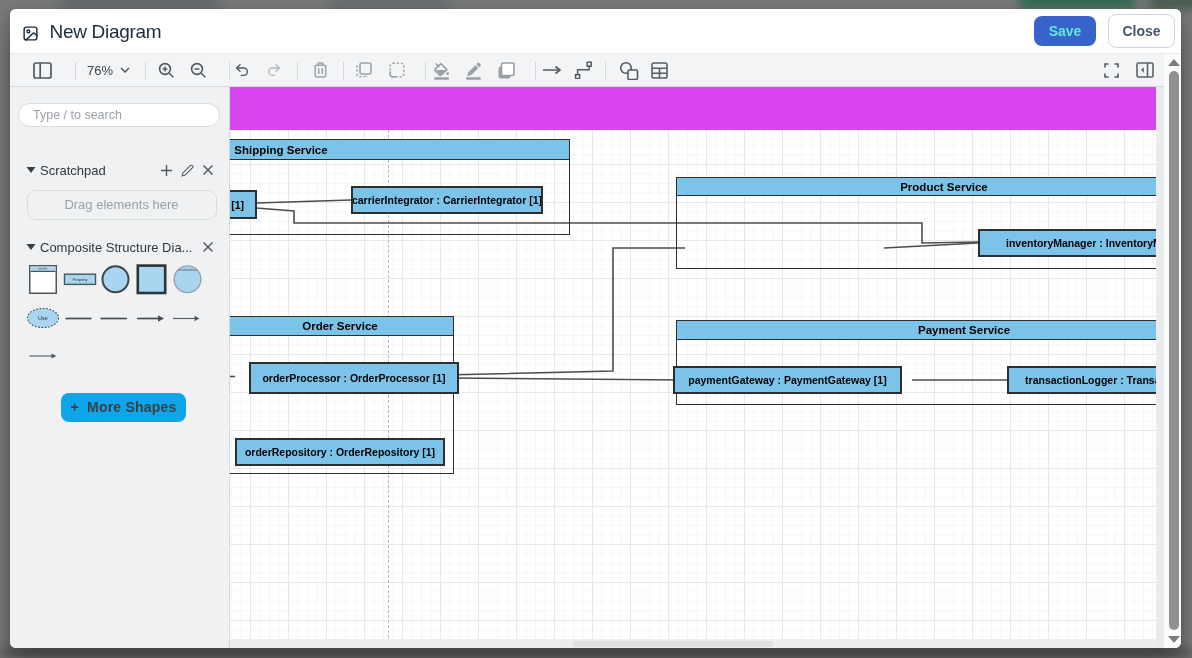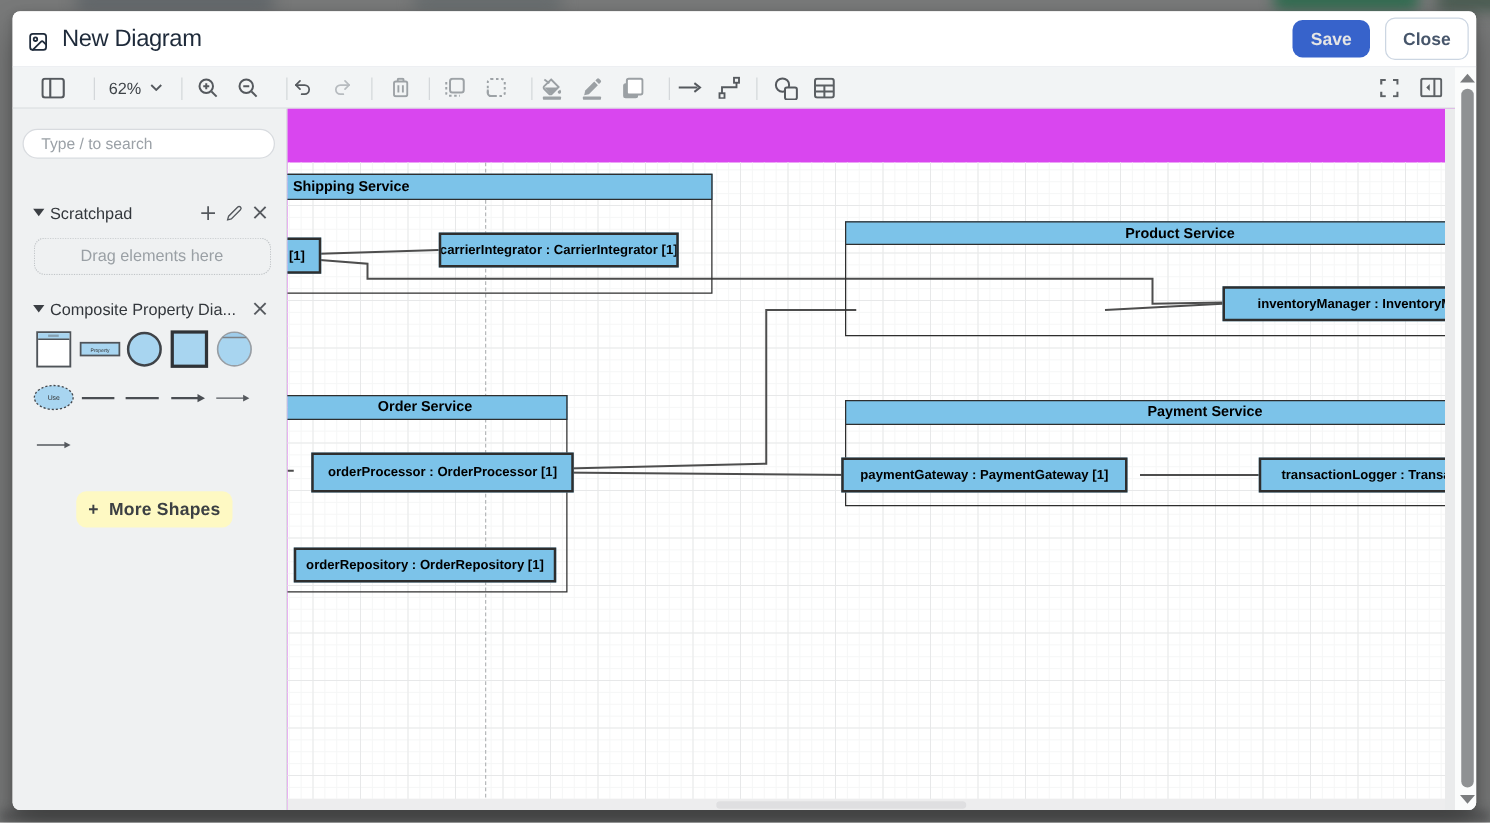--- a/index.html
+++ b/index.html
@@ -15,35 +15,35 @@
   
   .modal { left:10px; top:9px; width:1171px; height:639px; background:#fff; border-radius:6px;
            box-shadow:0 16px 26px rgba(0,0,0,.30), 0 2px 8px rgba(0,0,0,.16); overflow:hidden; }
   
   .titlebar { left:0; top:0; width:1171px; height:44.5px; background:#fff; border-bottom:1px solid #e7eaee; }
   .title-ic { left:12px; top:15.5px; width:17px; height:17px; }
   .title-tx { left:39.5px; top:11.5px; font-size:19px; font-weight:normal; color:#1e2a3a; letter-spacing:-0.3px;}
   .btn { display:flex; align-items:center; justify-content:center; font-size:14px; border-radius:8px; }
   .btn-ai { left:866px; top:6.5px; width:146px; height:30.5px; background:#9108f0; color:#fff; font-weight:bold;
             box-shadow:0 0 12px 4px rgba(176,112,250,.48); gap:8px;}
-  .btn-save { left:1024px; top:6.5px; width:62px; height:30.5px; background:#3763cb; color:#e5e5e5; font-weight:bold;}
+  .btn-save { left:1024px; top:6.5px; width:62px; height:30.5px; background:#3763cb; color:#5eead4; font-weight:bold;}
   .btn-close { left:1098px; top:5px; width:67px; height:33.5px; background:#fff; border:1px solid #ccd6e2; color:#47566b; font-weight:bold;}
   
   .toolbar { left:0; top:44.5px; width:1156px; height:33.5px; background:#f2f4f5; border-bottom:1px solid #d8dbde; }
   .tsep { top:8px; width:1px; height:18px; background:#d4d7da; }
   .ticon { top:0; height:33px; display:flex; align-items:center; justify-content:center; }
   .zoomtx { font-size:13px; color:#3e4348; }
   
   .sidebar { left:0; top:78px; width:219.5px; height:561px; background:#eff1f2; border-right:1px solid #d5d8db; }
   .search { left:8px; top:16px; width:202px; height:24px; background:#fff; border:1px solid #d8dbdf; border-radius:12px;
             font-size:12.5px; color:#9ba1a7; line-height:22px; padding-left:14px;}
   .secrow { font-size:13px; color:#33373c; }
   .dragbox { left:16.5px; top:103px; width:190px; height:30px; border:1px dotted #c2c6c9; border-radius:9px;
              color:#9aa0a5; font-size:13px; text-align:center; line-height:28px;}
-  .moreshapes { left:51px; top:306px; width:125px; height:29px; background:#fef9c3; border-radius:8px; color:#3c4043;
+  .moreshapes { left:51px; top:306px; width:125px; height:29px; background:#0ea5e9; border-radius:8px; color:#3c4043;
                 font-size:14px; font-weight:bold; text-align:center; line-height:29px; letter-spacing:.2px;}
   
   .canvas { left:220px; top:78px; width:936px; height:561px; background:#d946ef; overflow:hidden; }
   .page { left:0; top:43px; width:926px; height:518px; background-color:#ffffff;
     background-image:
       linear-gradient(90deg,#e7e8e9 0 1px,transparent 1px),
       linear-gradient(180deg,#e7e8e9 0 1px,transparent 1px),
       linear-gradient(90deg,#f5f6f6 0 1px,transparent 1px),
       linear-gradient(180deg,#f5f6f6 0 1px,transparent 1px);
     background-size:38px 100%,100% 38px,9.5px 100%,100% 9.5px;
@@ -93,21 +93,21 @@
     <div class="abs tsep" style="left:333px"></div>
       <div class="abs tsep" style="left:415px"></div>
     <div class="abs tsep" style="left:525px"></div>
       <div class="abs tsep" style="left:595px"></div>
     <div class="abs ticon" style="left:22px;width:20px">
       <svg width="19" height="17" viewBox="0 0 19 17" fill="none" stroke="#55595e" stroke-width="1.7">
           <rect x="1" y="1" width="17" height="15" rx="2"></rect>
           <line x1="7.2" y1="1" x2="7.2" y2="16"></line>
         </svg>
     </div>
-    <div class="abs ticon zoomtx" style="left:76px;width:28px">62%</div>
+    <div class="abs ticon zoomtx" style="left:76px;width:28px">76%</div>
     <div class="abs ticon" style="left:109px;width:11px">
       <svg width="10" height="6" viewBox="0 0 10 6" fill="none" stroke="#55595e" stroke-width="1.5">
           <path d="M1 1 L5 5 L9 1"></path>
         </svg>
     </div>
     <div class="abs ticon" style="left:147px;width:18px">
       <svg width="17" height="17" viewBox="0 0 17 17" fill="none" stroke="#55595e" stroke-width="1.6">
           <circle cx="7" cy="7" r="5.4"></circle>
           <line x1="11.2" y1="11.2" x2="15.3" y2="15.3"></line>
           <line x1="4.6" y1="7" x2="9.4" y2="7"></line>
@@ -236,21 +236,21 @@
       <svg class="abs" style="left:181px;top:1px" width="12" height="12" viewBox="0 0 12 12" stroke="#55595e" stroke-width="1.5" fill="none">
           <line x1="1.5" y1="1.5" x2="10.5" y2="10.5"></line>
           <line x1="10.5" y1="1.5" x2="1.5" y2="10.5"></line>
         </svg>
     </div>
     <div class="abs dragbox">Drag elements here</div>
     <div class="abs secrow" style="left:11px;top:153px;width:200px;height:15px">
       <svg class="abs" style="left:5px;top:3px" width="10" height="8" viewBox="0 0 10 8">
           <path d="M0.5 1 h9 L5 7 Z" fill="#3b3f44"></path>
         </svg>
-      <span class="abs" style="left:19px;top:0">Composite Property Dia...</span>
+      <span class="abs" style="left:19px;top:0">Composite Structure Dia...</span>
       <svg class="abs" style="left:181px;top:1px" width="12" height="12" viewBox="0 0 12 12" stroke="#55595e" stroke-width="1.5" fill="none">
           <line x1="1.5" y1="1.5" x2="10.5" y2="10.5"></line>
           <line x1="10.5" y1="1.5" x2="1.5" y2="10.5"></line>
         </svg>
     </div>
 
     <svg class="abs" style="left:14px;top:173px" width="196" height="110" viewBox="0 0 196 110">
 
       <g transform="translate(5,5)">
         <rect x="0.75" y="0.75" width="26.5" height="27.5" fill="#ffffff" stroke="#4f5459" stroke-width="1.5"></rect>

